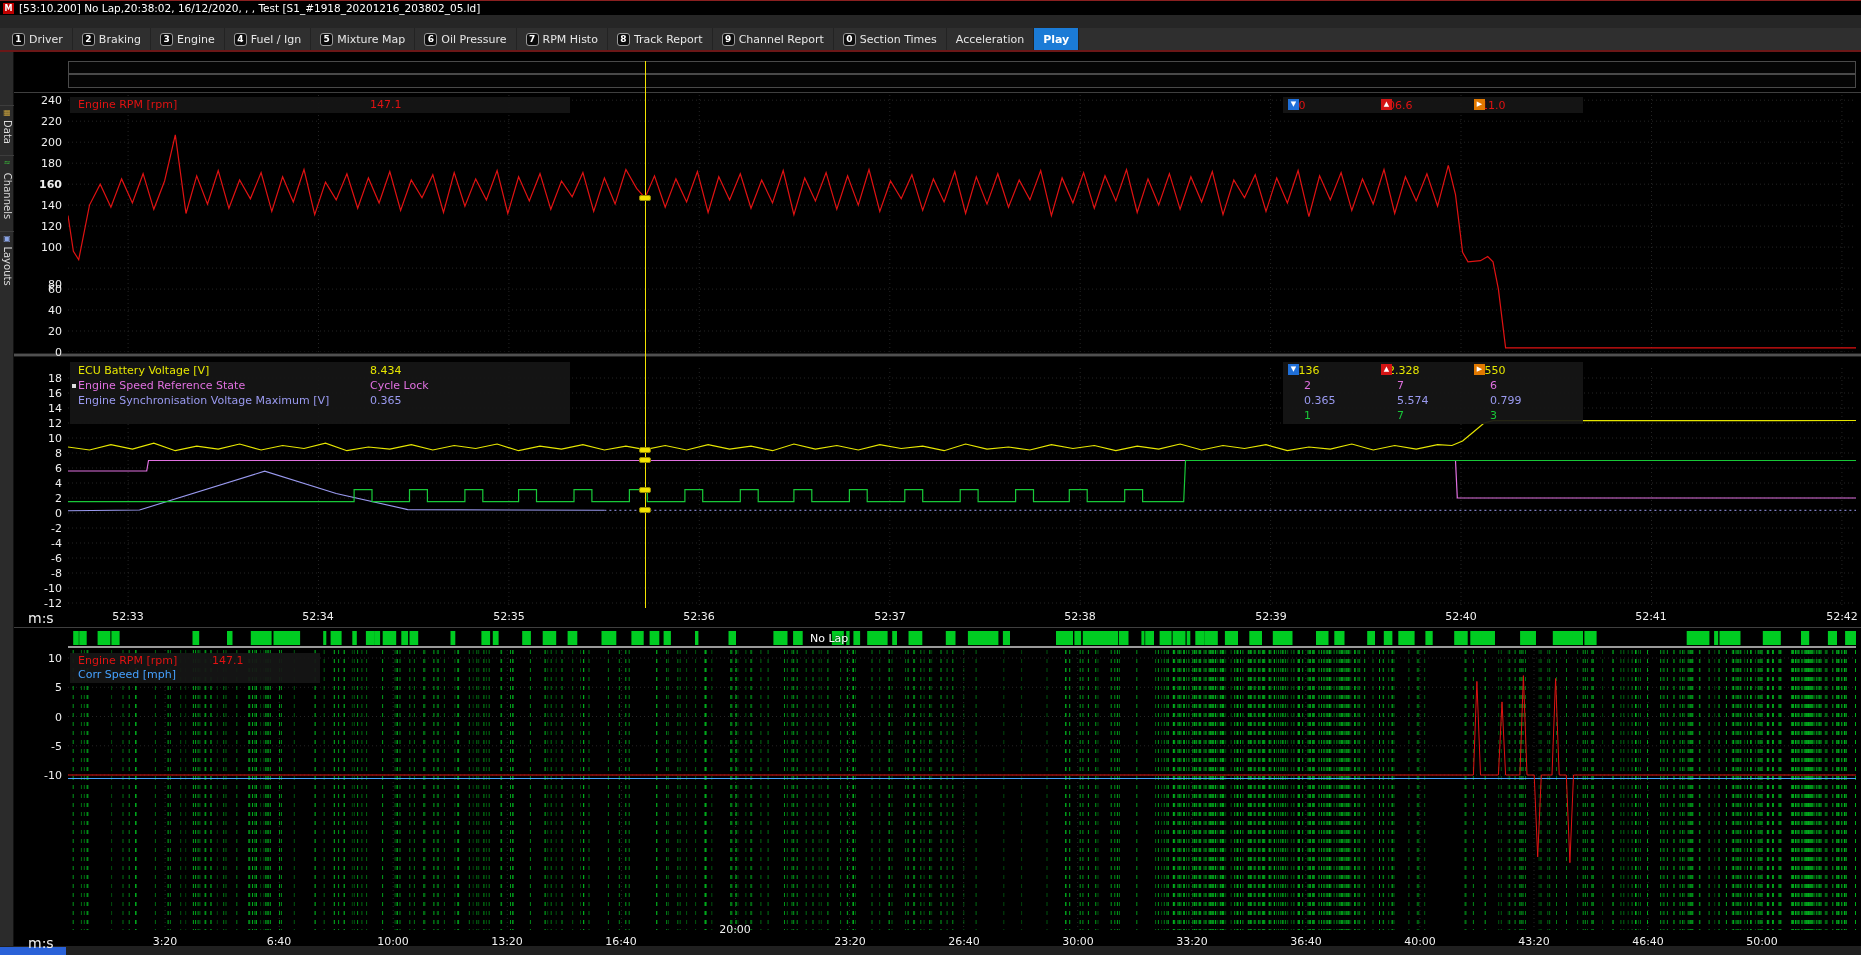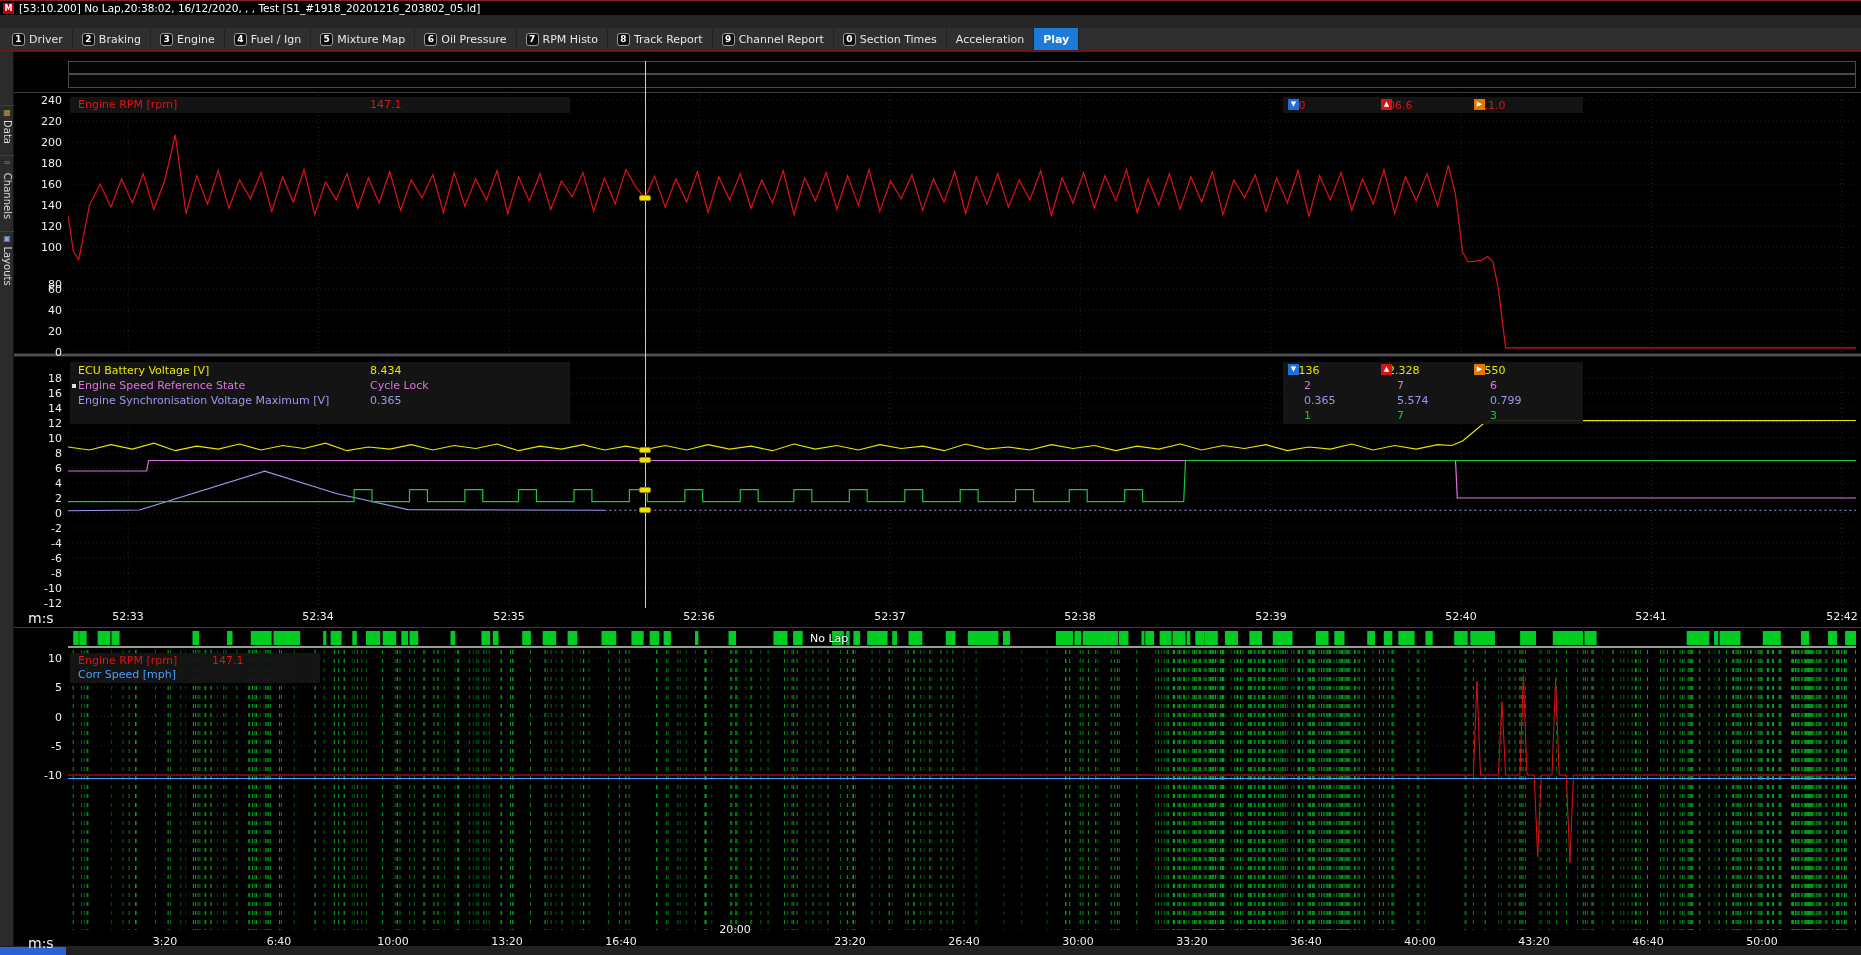--- a/index.html
+++ b/index.html
@@ -162,21 +162,21 @@
       <polyline points="0.0,120.6 5.4,156.3 10.7,164.7 21.5,110.1 32.2,89.2 42.9,112.2 53.6,83.9 64.4,108.0 75.1,78.7 85.8,114.3 96.6,86.0 107.3,39.9 118.0,118.5 128.7,80.8 139.5,109.1 150.2,75.5 160.9,113.3 171.6,85.0 182.4,103.8 193.1,77.6 203.8,116.4 214.6,81.8 225.3,107.0 236.0,74.5 246.7,119.6 257.5,87.1 268.2,104.9 278.9,78.7 289.7,113.3 300.4,82.9 311.1,108.0 321.8,76.6 332.6,115.4 343.3,85.0 354.0,102.8 364.8,79.7 375.5,117.5 386.2,77.6 396.9,111.2 407.7,83.9 418.4,104.9 429.1,75.5 439.8,118.5 450.6,81.8 461.3,105.9 472.0,78.7 482.8,114.3 493.5,86.0 504.2,101.8 514.9,77.6 525.7,116.4 536.4,82.9 547.1,109.1 557.9,74.5 568.6,93.4 577.0,102.8 586.5,80.8 597.2,112.2 607.9,83.9 618.6,107.0 629.4,76.6 640.1,117.5 650.8,81.8 661.6,104.9 672.3,78.7 683.0,113.3 693.7,85.0 704.5,108.0 715.2,75.5 725.9,119.6 736.7,82.9 747.4,105.9 758.1,77.6 768.8,114.3 779.6,80.8 790.3,110.1 801.0,74.5 811.8,116.4 822.5,86.0 833.2,103.8 843.9,79.7 854.7,115.4 865.4,83.9 876.1,107.0 886.8,76.6 897.6,118.5 908.3,81.8 919.0,109.1 929.8,78.7 940.5,112.2 951.2,85.0 961.9,104.9 972.7,75.5 983.4,120.6 994.1,82.9 1004.9,108.0 1015.6,77.6 1026.3,113.3 1037.0,80.8 1047.8,105.9 1058.5,74.5 1069.2,117.5 1080.0,83.9 1090.7,110.1 1101.4,78.7 1112.1,114.3 1122.9,81.8 1133.6,107.0 1144.3,76.6 1155.0,119.6 1165.8,85.0 1176.5,102.8 1187.2,79.7 1198.0,116.4 1208.7,82.9 1219.4,108.0 1230.1,75.5 1240.9,121.7 1251.6,80.8 1262.3,104.9 1273.1,77.6 1283.8,115.4 1294.5,83.9 1305.2,109.1 1316.0,74.5 1326.7,118.5 1337.4,81.8 1348.2,105.9 1358.9,78.7 1369.6,111.2 1380.3,70.3 1387.5,99.7 1394.6,157.3 1400.0,166.8 1412.5,165.7 1419.7,161.5 1425.0,166.8 1430.4,194.1 1437.6,252.8 1788.0,252.8" fill="none" stroke="#e01212" stroke-width="1.2"></polyline>
     </svg>
     <div class="ylabel" style="left:26px;top:346px;">0</div>
     <div class="ylabel" style="left:26px;top:325px;">20</div>
     <div class="ylabel" style="left:26px;top:304px;">40</div>
     <div class="ylabel" style="left:26px;top:283px;">60</div>
     <div class="ylabel" style="left:26px;top:278px;">80</div>
     <div class="ylabel" style="left:26px;top:241px;">100</div>
     <div class="ylabel" style="left:26px;top:220px;">120</div>
     <div class="ylabel" style="left:26px;top:199px;">140</div>
-    <div class="ylabel" style="left:26px;top:178px;">160</div>
+    <div class="ylabel" style="left:26px;top:178px;font-weight:bold;">160</div>
     <div class="ylabel" style="left:26px;top:157px;">180</div>
     <div class="ylabel" style="left:26px;top:136px;">200</div>
     <div class="ylabel" style="left:26px;top:115px;">220</div>
     <div class="ylabel" style="left:26px;top:94px;">240</div>
     <svg class="layer" style="left:68px;top:368px;width:1788px;height:240px;" viewBox="0 0 1788 240">
       <line x1="0" x2="1788" y1="235.0" y2="235.0" stroke="#242424" stroke-dasharray="1,3"></line>
       <line x1="0" x2="1788" y1="220.0" y2="220.0" stroke="#242424" stroke-dasharray="1,3"></line>
       <line x1="0" x2="1788" y1="205.0" y2="205.0" stroke="#242424" stroke-dasharray="1,3"></line>
       <line x1="0" x2="1788" y1="190.0" y2="190.0" stroke="#242424" stroke-dasharray="1,3"></line>
       <line x1="0" x2="1788" y1="175.0" y2="175.0" stroke="#242424" stroke-dasharray="1,3"></line>

